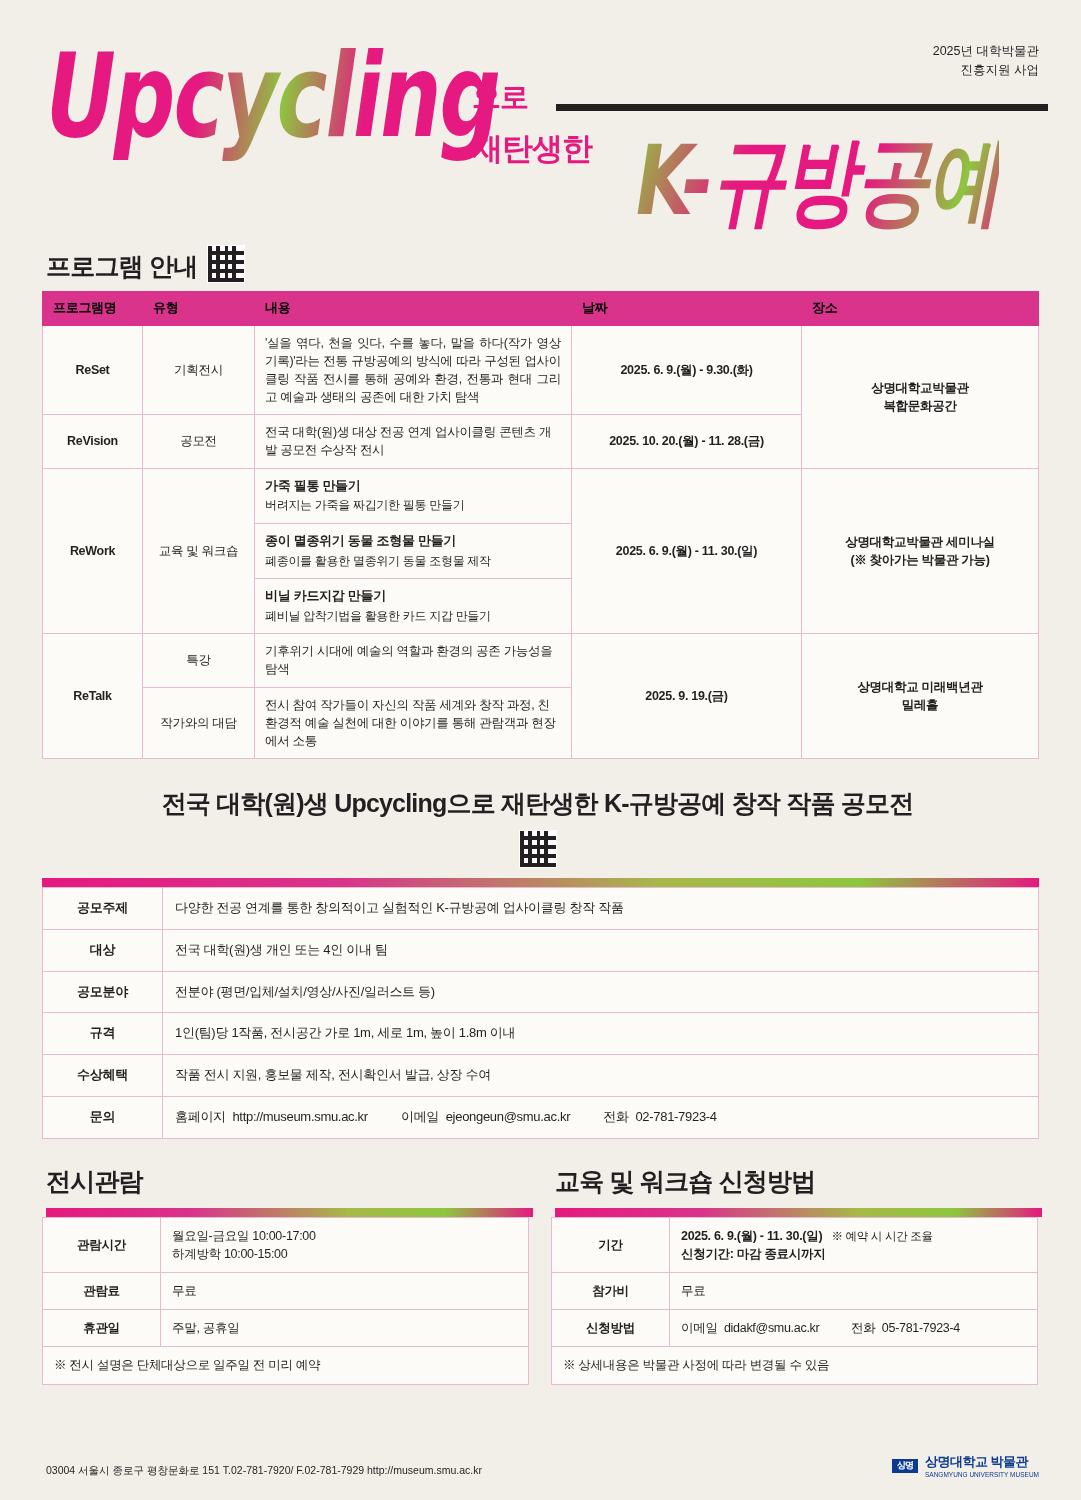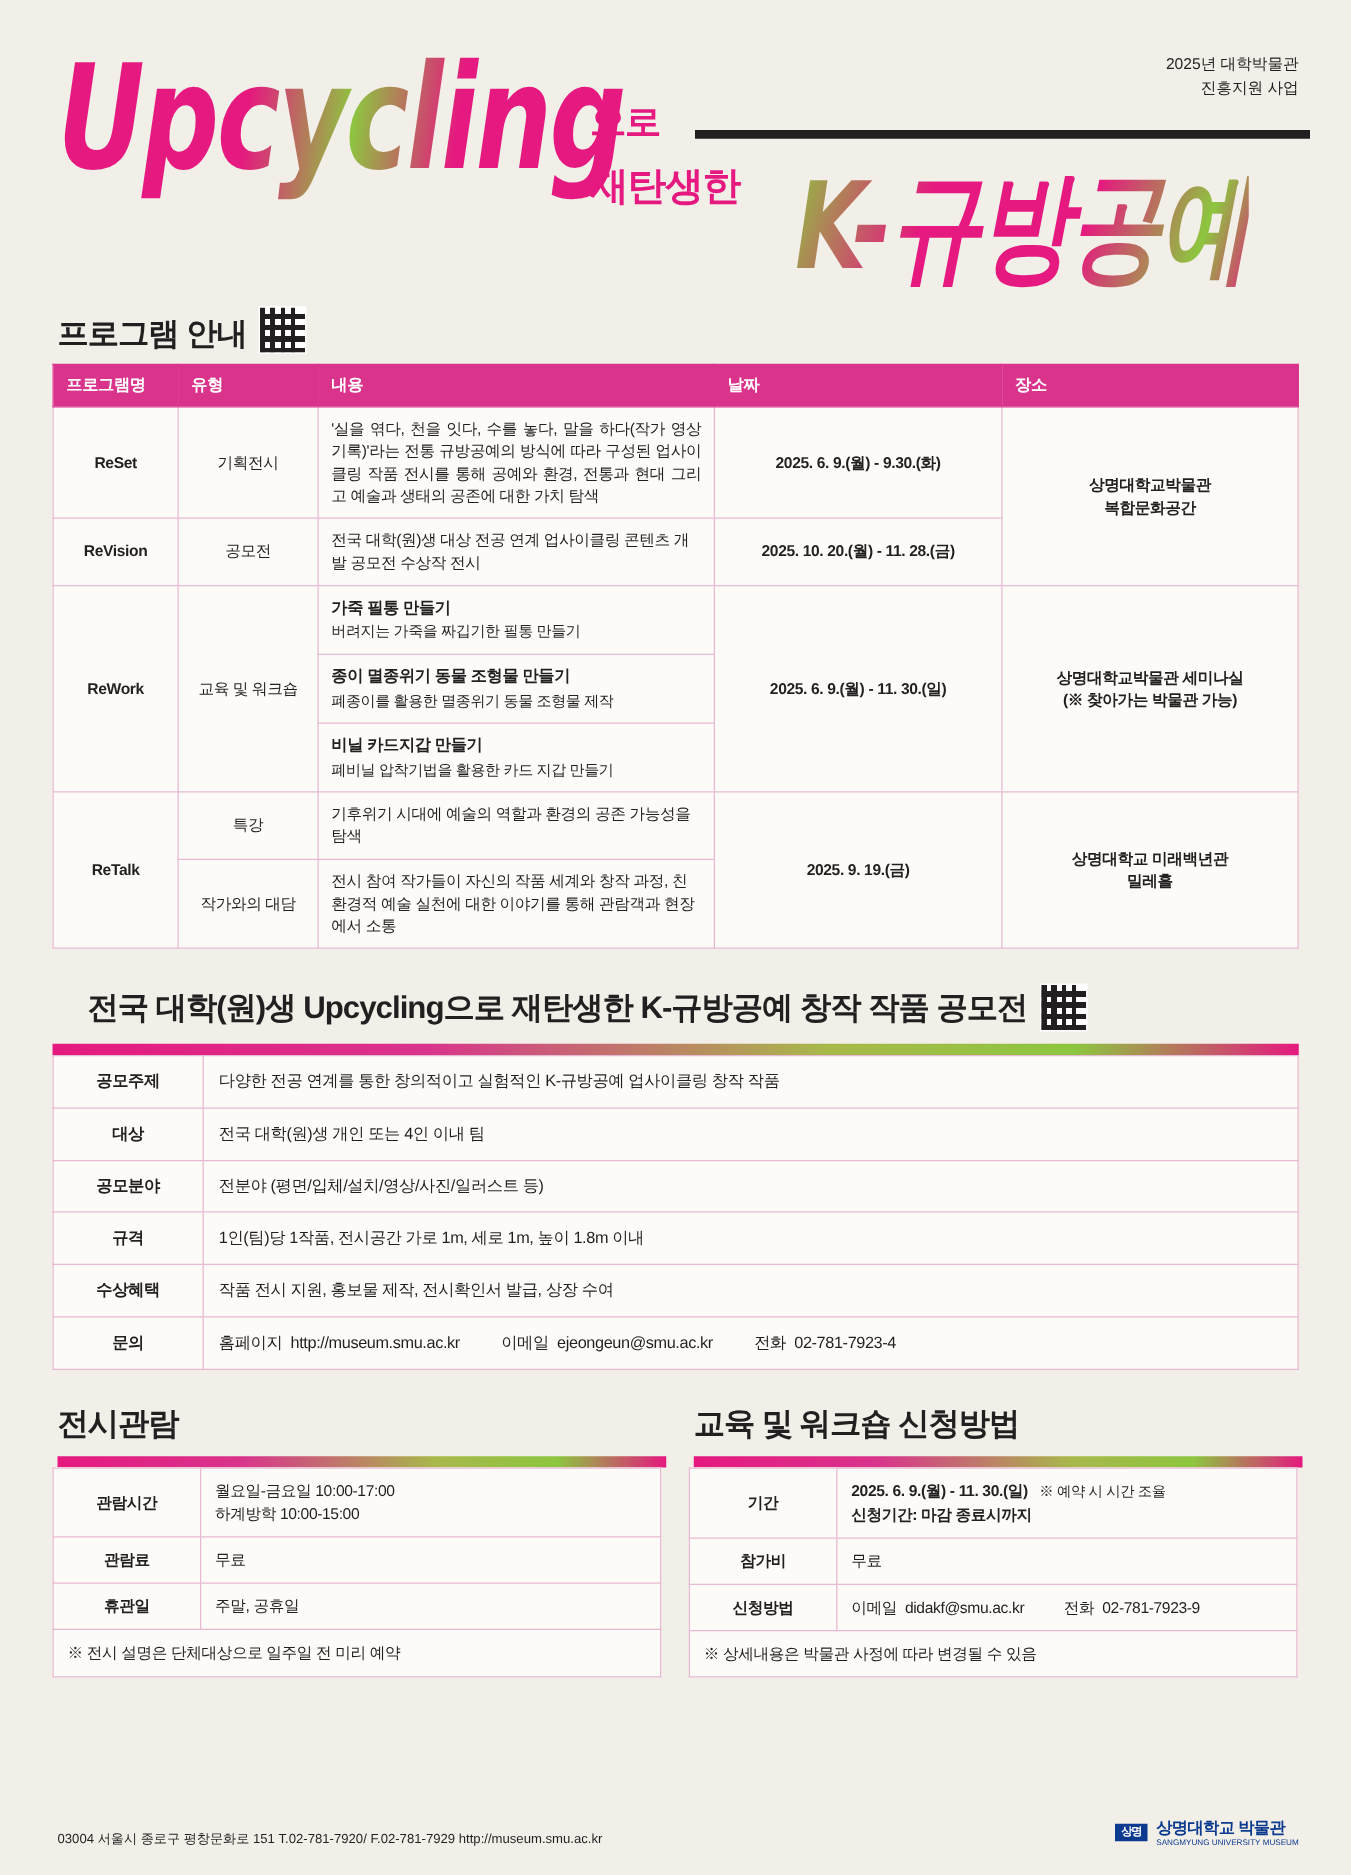--- a/index.html
+++ b/index.html
@@ -111,21 +111,21 @@
   }
   .tbl td, .tbl th {
     border: 1px solid #e7b9d3;
     padding: 8px 10px;
     vertical-align: middle;
     line-height: 1.45;
     letter-spacing: -0.3px;
   }
   .head-row th {
     background: #d9338c;
-    color: #ffffff;
+    color: #000000;
     font-weight: bold;
     text-align: left;
     font-size: 13px;
     padding: 7px 10px;
     border-color: #d9338c;
   }
   .lbl {
     font-weight: bold;
     text-align: center;
     font-size: 13.5px;
@@ -268,21 +268,21 @@
     <td class="prog-place" rowspan="2" style="white-space:pre-line">상명대학교 미래백년관
 밀레홀</td>
   </tr>
   <tr>
     <td class="prog-type">작가와의 대담</td>
     <td>전시 참여 작가들이 자신의 작품 세계와 창작 과정, 친환경적 예술 실천에 대한 이야기를 통해 관람객과 현장에서 소통</td>
   </tr>
 </tbody>
   </table>
 
-<div style="margin: 28px 42px 10px 70px;" class="sec-title-row">
+<div style="margin: 28px 42px 10px 36px; flex-direction: column;" class="sec-title-row">
   <span class="sec-title">전국 대학(원)생 Upcycling으로 재탄생한 K-규방공예 창작 작품 공모전</span>
   <span class="qr"></span>
 </div>
 
 <div class="gradbar" style="margin: 0 42px; width:997px;"></div>
 <table class="tbl" id="contest-table">
   <tbody>
       <tr>
     <td class="lbl">공모주제</td>
     <td>다양한 전공 연계를 통한 창의적이고 실험적인 K-규방공예 업사이클링 창작 작품</td>
@@ -356,21 +356,21 @@
           <span class="sm" style="margin-left:6px">※ 예약 시 시간 조율</span>
           <div class="b">신청기간:  마감 종료시까지</div>
         </td>
       </tr>
       <tr>
         <td class="lbl">참가비</td>
         <td>무료</td>
       </tr>
       <tr>
         <td class="lbl">신청방법</td>
-        <td style="white-space:pre-wrap">이메일  didakf@smu.ac.kr          전화  02-781-7923-9</td>
+        <td style="white-space:pre-wrap">이메일  didakf@smu.ac.kr          전화  05-781-7923-4</td>
       </tr>
       <tr class="note-row">
         <td colspan="2">※ 상세내용은 박물관 사정에 따라 변경될 수 있음</td>
       </tr>
     </tbody>
       </table>
   </div>
 </div>
 
 <div class="footer">

